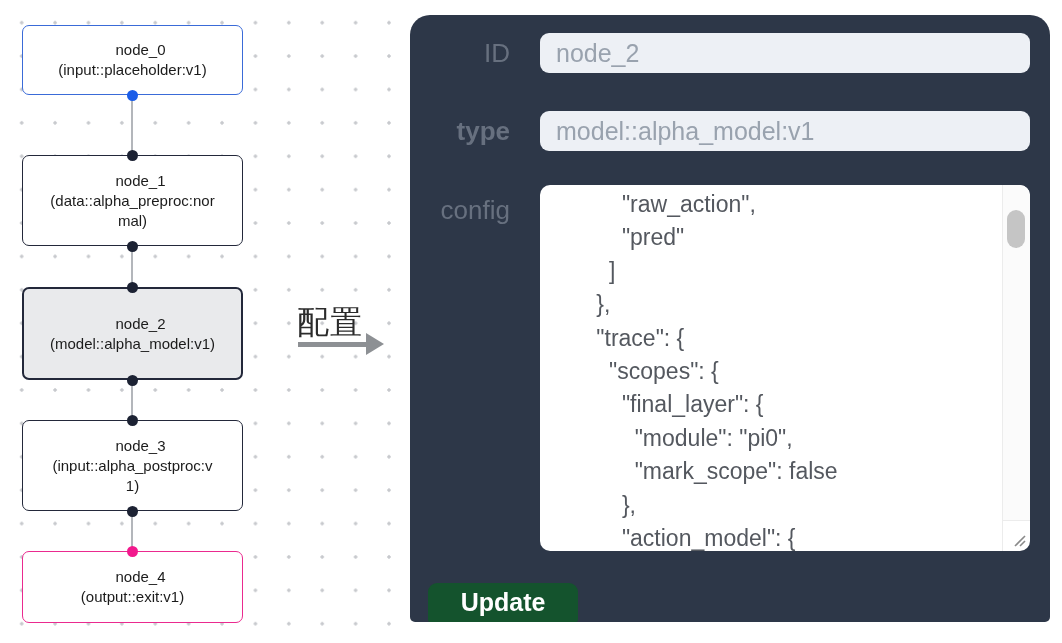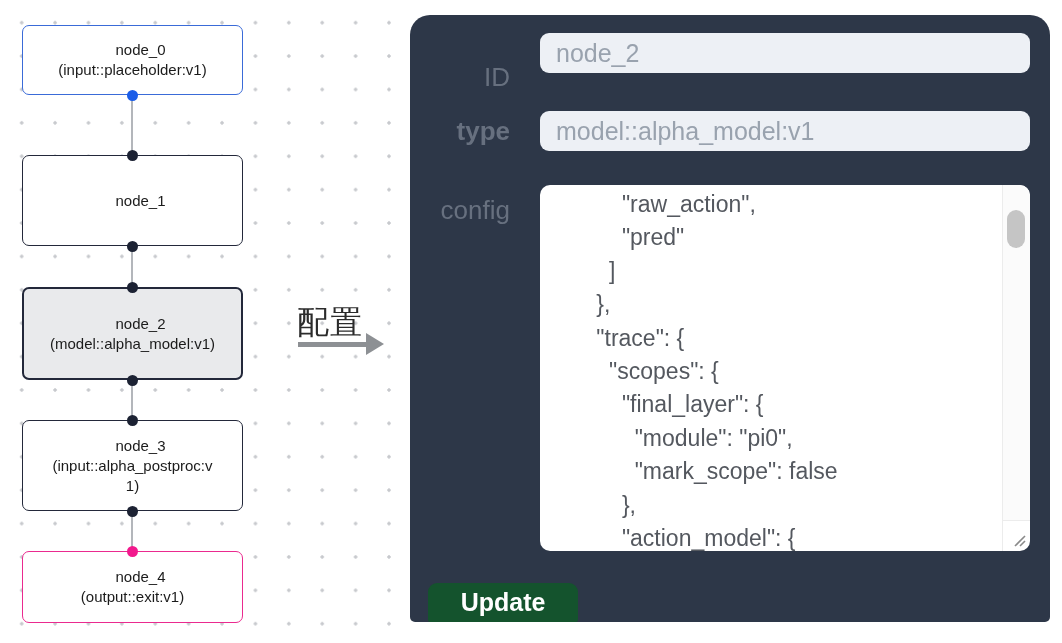--- a/index.html
+++ b/index.html
@@ -39,21 +39,21 @@
   .cfg-label { position:absolute; left:297px; top:301px; font-size:32px; color:#2b2b2b; letter-spacing:1px; }
   .arrow-shaft { position:absolute; left:298px; top:342px; width:70px; height:5px; background:#8d9094; }
   .arrow-head  { position:absolute; left:366px; top:333px; width:0; height:0;
                  border-left:18px solid #8d9094; border-top:11.5px solid transparent; border-bottom:11.5px solid transparent; }
 
   
   .panel { position:absolute; left:410px; top:15px; width:640px; height:607px;
            background:#2d3748; border-radius:20px 20px 5px 5px; }
   .flabel { position:absolute; left:0; width:100px; text-align:right;
             color:#67707f; font-size:26px; }
-  .flabel.id   { top:18px; height:40px; line-height:40px;margin-top:24px; }
+  .flabel.id   { top:18px; height:40px; line-height:40px; }
   .flabel.type { top:96px; height:40px; line-height:40px;font-weight:bold; }
   .flabel.conf { top:180px; height:30px; line-height:30px; }
 
   .pinput { position:absolute; left:130px; width:490px; height:40px; border:none; outline:none;
             background:#edf0f5; border-radius:9px; color:#99a2ae; font-size:25px;
             padding:0 16px; font-family:"Liberation Sans", sans-serif; }
   .pinput.id   { top:18px; }
   .pinput.type { top:96px; }
 
   .code-box { position:absolute; left:130px; top:170px; width:490px; height:366px;
@@ -84,20 +84,21 @@
 <div class="edge e1"></div>
 <div class="edge e2"></div>
 <div class="edge e3"></div>
 
 <div class="node n0">
   <div class="t">node_0</div>
   <div class="s">(input::placeholder:v1)</div>
 </div>
 <div class="node n1">
   <div class="t">node_1</div>
+  <div class="s">(data::alpha_preproc:normal)</div>
 </div>
 <div class="node n2">
   <div class="t">node_2</div>
   <div class="s">(model::alpha_model:v1)</div>
 </div>
 <div class="node n3">
   <div class="t">node_3</div>
   <div class="s">(input::alpha_postproc:v1)</div>
 </div>
 <div class="node n4">

